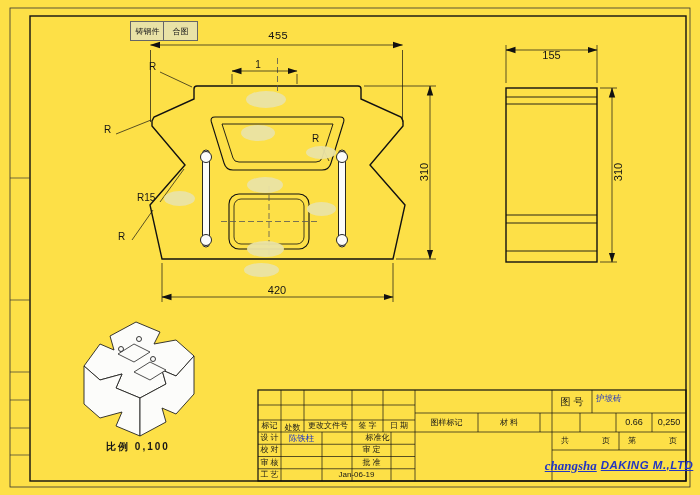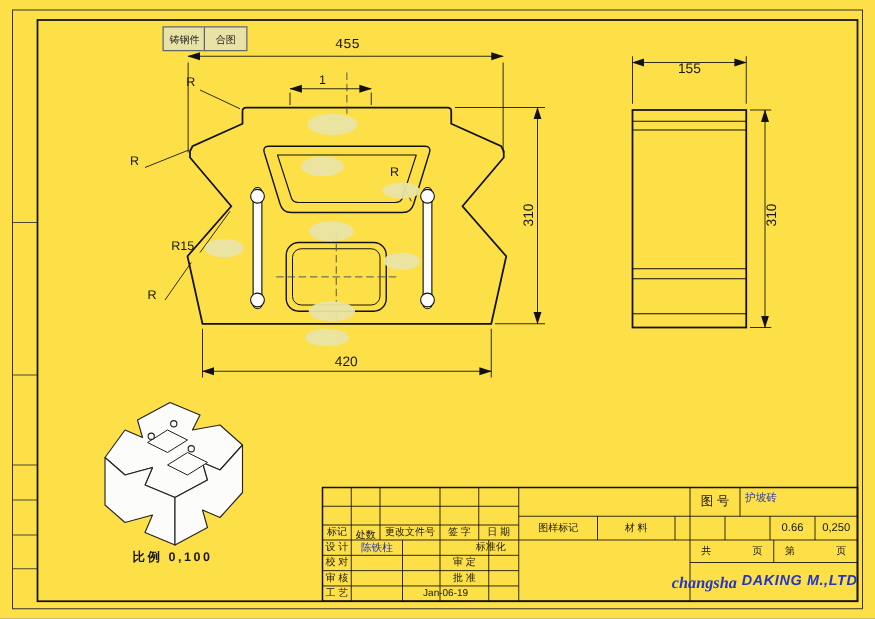--- a/index.html
+++ b/index.html
@@ -13,21 +13,21 @@
   .sm{font-size:8px;}
   .sm9{font-size:9px;}
   .blue{color:#2236c2;}
   .rot{transform:translate(-50%,-50%) rotate(-90deg);display:block;}
   .blob{position:absolute;border-radius:50%;background:#eae3a5;opacity:.95;}
   .cornercell{position:absolute;background:#e9e2a6;border:1px solid #666;
               display:flex;align-items:center;justify-content:center;font-size:8px;color:#222;}
   .wm{position:absolute;left:281px;top:181px;font-family:"Liberation Serif","DejaVu Serif",serif;
       font-weight:bold;font-size:50px;letter-spacing:5px;color:#d10000;opacity:.82;}
   .titlecell{font-size:12px;font-weight:600;letter-spacing:1px;}
-  .company{display:flex;align-items:center;justify-content:flex-end;gap:4px;}
+  .company{display:flex;align-items:center;justify-content:center;gap:4px;text-decoration:underline;}
   .co-script{font-family:"Liberation Serif","DejaVu Serif",serif;font-style:italic;font-size:13px;font-weight:600;}
   .co-name{font-style:italic;font-weight:bold;font-size:11.5px;letter-spacing:0.5px;}
   .between{justify-content:space-between;padding:0 9px;box-sizing:border-box;}
   .scalelab{font-size:10px;font-weight:600;letter-spacing:2px;}
 </style>
 </head>
 <body>
 
 <div class="sheet">
 
@@ -149,21 +149,21 @@
   <div class="t scalelab" style="left:96px;top:440px;width:84px;height:14px;">比例 0,100</div>
 
   <div class="t sm" style="left:258px;top:420px;width:23px;height:12px;">标记</div>
   <div class="t sm" style="left:281px;top:420px;width:23px;height:16px;">处数</div>
   <div class="t sm" style="left:304px;top:420px;width:48px;height:12px;">更改文件号</div>
   <div class="t sm" style="left:352px;top:420px;width:31px;height:12px;">签 字</div>
   <div class="t sm" style="left:383px;top:420px;width:32px;height:12px;">日 期</div>
 
   <div class="t sm" style="left:258px;top:432px;width:23px;height:12px;">设 计</div>
   <div class="t sm blue" style="left:281px;top:432px;width:41px;height:12px;font-size:8.5px;">陈铁柱</div>
-  <div class="t sm" style="left:352px;top:432px;width:51px;height:12px;padding-left:15px;">标准化</div>
+  <div class="t sm" style="left:352px;top:432px;width:51px;height:12px;">标准化</div>
 
   <div class="t sm" style="left:258px;top:444px;width:23px;height:12px;">校 对</div>
   <div class="t sm" style="left:352px;top:444px;width:39px;height:12px;">审 定</div>
 
   <div class="t sm" style="left:258px;top:456px;width:23px;height:13px;">审 核</div>
   <div class="t sm" style="left:352px;top:456px;width:39px;height:13px;">批 准</div>
 
   <div class="t sm" style="left:258px;top:469px;width:23px;height:12px;">工 艺</div>
   <div class="t sm" style="left:322px;top:469px;width:69px;height:12px;">Jan-06-19</div>
 

